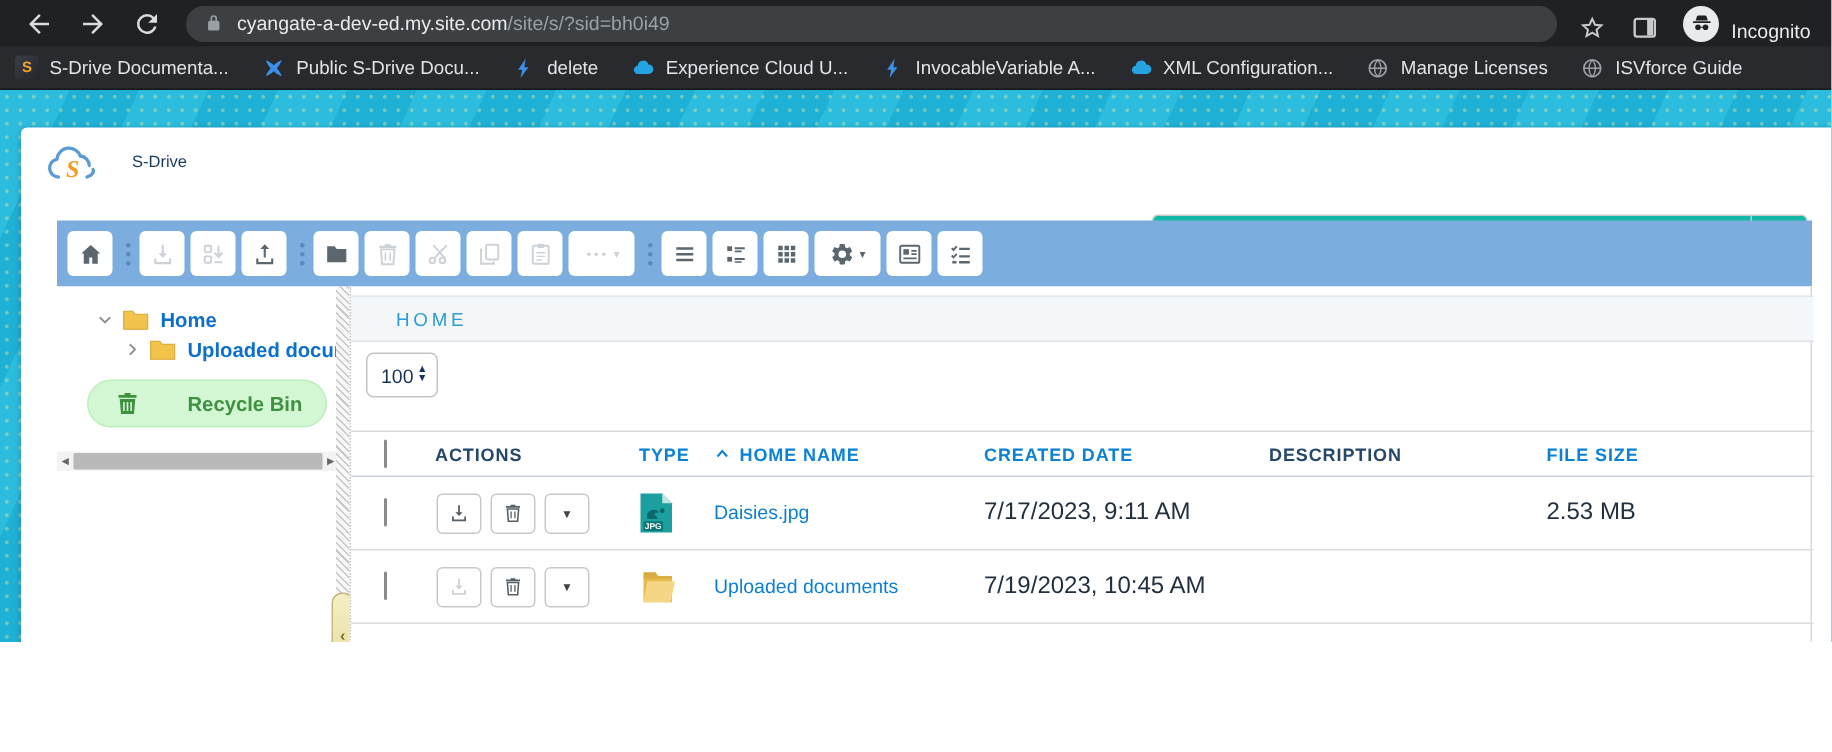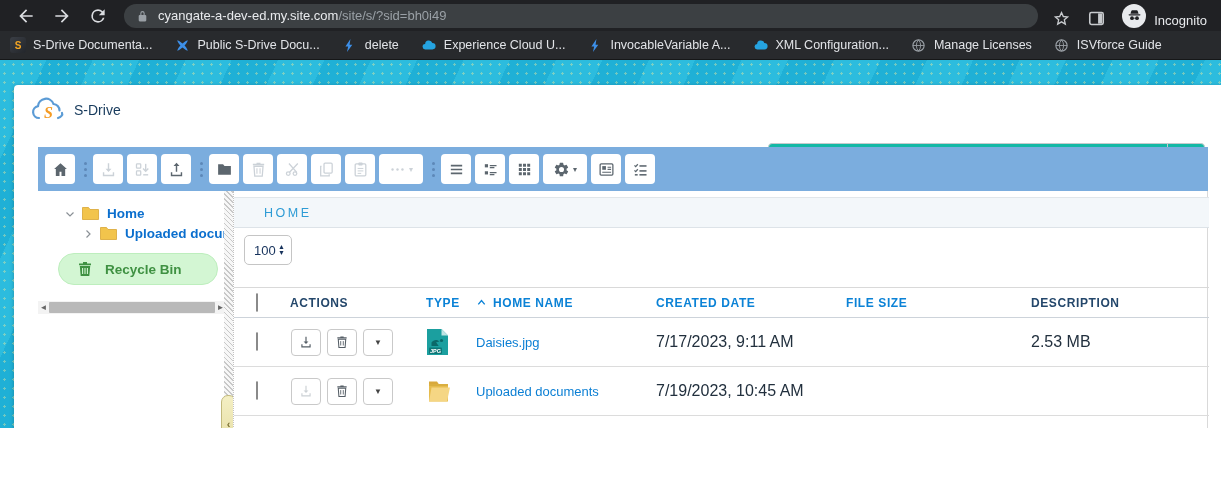--- a/index.html
+++ b/index.html
@@ -36,21 +36,21 @@
   #pagebg { left:0; top:60px; width:1221px; height:441px;
     background-image:
       radial-gradient(rgba(255,240,150,0.38) 1px, transparent 1.4px),
       repeating-linear-gradient(115deg, #2cbcde 0px, #2cbcde 42px, #1fb0d6 42px, #1fb0d6 84px);
     background-size:9px 9px, auto; }
 
   
   #card { left:14px; top:85px; width:1207px; height:416px; background:#ffffff; border-radius:4px 0 0 0; box-shadow:0 1px 4px rgba(0,0,0,.25); }
 
   #logo { left:16px; top:12px; width:38px; height:26px; }
-  #app-title { left:60px; top:17px; font-size:14px; color:#173a5c; }
+  #app-title { left:74px; top:17px; font-size:11px; color:#173a5c; }
   #searchbox { left:754px; top:13px; width:437px; height:31px; border:1px solid #c6cacd; border-radius:4px; display:flex; background:#14b8a6;margin-top:45px; }
   #search-input { flex:1; border:none; outline:none; padding:0 12px; font-size:13px; color:#333; font-family:"Liberation Sans",sans-serif; background:transparent; }
   #search-input::placeholder { color:#8d9297; }
   #search-btn { width:37px; border-left:1px solid #c6cacd; display:flex; align-items:center; justify-content:center; color:#555; cursor:pointer; }
   #search-btn svg { width:16px; height:16px; }
 
   
   #toolbar { left:24px; top:62px; width:1170px; height:44px; background:#7badde; display:flex; align-items:center; padding-left:7px; }
   .tbtn { width:30px; height:30px; background:#fff; border-radius:4px; margin-right:4px; display:flex; align-items:center; justify-content:center; color:#5c666e; cursor:pointer; flex:0 0 auto; }
   .tbtn svg { width:17px; height:17px; }
@@ -60,21 +60,21 @@
   .tsep { width:12px; height:30px; display:flex; flex-direction:column; align-items:center; justify-content:center; flex:0 0 auto; margin-right:2px; }
   .tsep i { width:3px; height:3px; border-radius:50%; background:#5d88b8; margin:1.5px 0; }
 
   
   #tree { left:24px; top:106px; width:186px; bottom:0; background:#fff; }
   .tree-row { display:flex; align-items:center; height:20px; cursor:pointer; }
   .tree-row .chev { width:14px; height:14px; color:#8a9096; margin-right:4px; flex:0 0 auto; }
   .tree-row .chev svg { width:12px; height:12px; }
   .tree-row .fld { width:17px; height:14px; margin-right:8px; flex:0 0 auto; }
   .tree-row .tlbl { font-size:13.5px; font-weight:bold; color:#0b6fce; white-space:nowrap; }
-  #recycle-pill { left:20px; top:62px; width:160px; height:32px; background:#d3f6d3; border:1px solid #bdeebd; border-radius:16px; display:flex; align-items:center; padding-left:18px; cursor:pointer; }
+  #recycle-pill { left:20px; top:62px; width:160px; height:32px; background:#d3f6d3; border:1px solid #bdeebd; border-radius:16px; display:flex; align-items:center; padding-left:18px; cursor:pointer;gap:20px; }
   #recycle-pill .ric { width:16px; height:16px; margin-right:12px; }
   #recycle-pill .rlbl { color:#3f9142; font-weight:bold; font-size:13.5px; }
   #tree-hscroll { left:0px; top:110px; width:188px; height:13px; background:#f3f3f3; display:flex; align-items:center; }
   #tree-hscroll .sarrow { width:11px; height:13px; display:flex; align-items:center; justify-content:center; color:#666; font-size:8px; cursor:pointer; }
   #tree-hscroll .thumb { flex:1; height:11px; background:#b9b9b9; border-radius:1px; cursor:pointer; }
 
   
   #splitter { left:210px; top:106px; width:9px; bottom:0; background:repeating-linear-gradient(45deg,#c8c8c8 0 1px,#f7f7f7 1px 3.5px); cursor:col-resize; }
   #split-handle { left:207px; top:310px; width:15px; height:58px; background:linear-gradient(180deg,#f4efc4,#e4db9f); border:1px solid #c2b97c; border-radius:7px; display:flex; align-items:center; justify-content:center; color:#7c7135; font-size:11px; font-weight:bold; cursor:pointer; }
 
@@ -416,22 +416,22 @@
         <div><span class="cb"></span></div>
         <div class="hcell">ACTIONS</div>
         <div class="hcell sortable">TYPE</div>
         <div class="hcell sortable">
           <span class="sorticon"><svg viewBox="0 0 24 24" fill="none" stroke="#0b82d6" stroke-width="3">
                 <path d="M5 16l7-8 7 8"></path>
               </svg></span>
           <span>HOME NAME</span>
         </div>
         <div class="hcell sortable">CREATED DATE</div>
+        <div class="hcell">DESCRIPTION</div>
         <div class="hcell sortable">FILE SIZE</div>
-        <div class="hcell">DESCRIPTION</div>
       </div>
 
       <div class="frow trow" style="top:111px;">
         <div><span class="cb"></span></div>
         <div class="acts">
           <span class="abtn">
               <svg viewBox="0 0 24 24" fill="currentColor">
                 <path d="M11 3h2v8h3.2L12 15.4 7.8 11H11z"></path>
                 <path d="M4 16h2v3.4h12V16h2v5.4H4z"></path>
               </svg>

